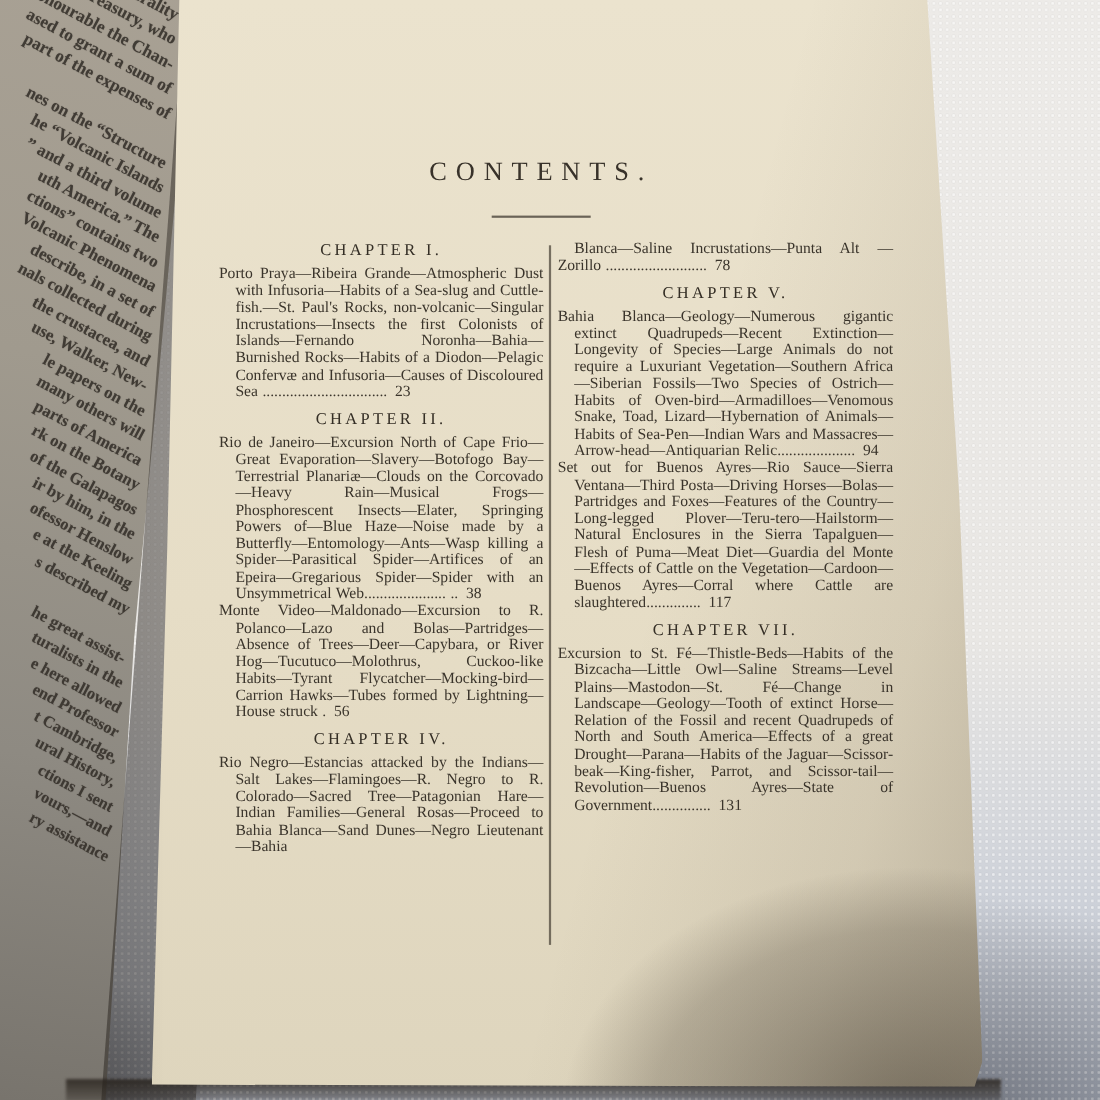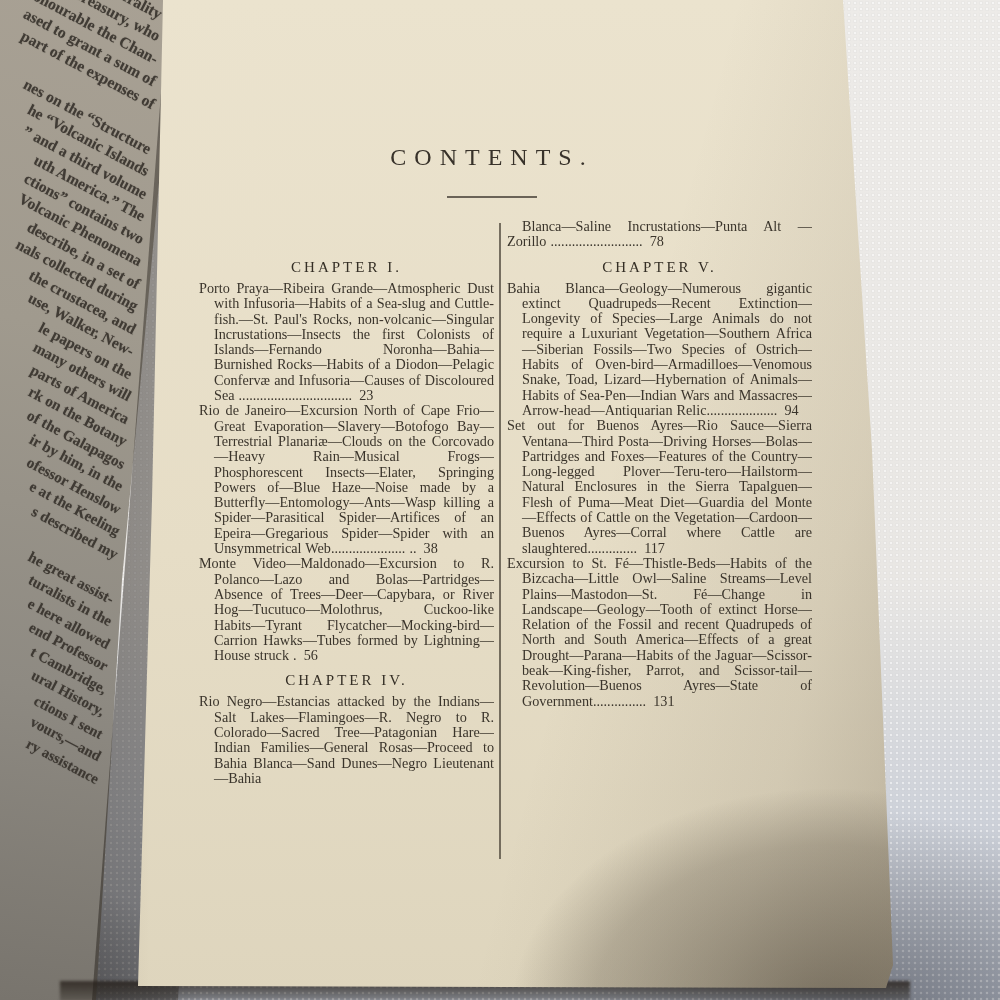--- a/index.html
+++ b/index.html
@@ -65,21 +65,21 @@
   }
   .page-title{
     position:absolute;top:144px;left:192px;width:600px;
     text-align:center;font-size:24px;letter-spacing:8px;color:#38322a;
   }
   .title-rule{
     position:absolute;top:196px;left:447px;width:90px;height:2px;
     background:#4a4439;opacity:0.8;
   }
   .col{position:absolute;top:219px;}
-  .col-left{left:199px;width:295px;margin-top:39px;}
+  .col-left{left:199px;width:295px;}
   .col-right{left:507px;width:305px;}
   .col-divider{
     position:absolute;top:223px;left:499px;width:2px;height:636px;
     background:#4f483c;opacity:0.75;
   }
   .ch-head{
     text-align:center;font-size:15px;letter-spacing:3px;
     margin:9px 0 5px;color:#342e25;white-space:nowrap;
   }
   .col > .ch-head:first-child{margin-top:1px;}
@@ -137,26 +137,28 @@
 
 <div class="gutter"></div>
 <div class="under-shadow"></div>
 
 <div class="page">
   <div class="page-title">CONTENTS.</div>
   <div class="title-rule"></div>
   <div class="col col-left" id="col-left">
       <div class="ch-head">CHAPTER I.</div>
       <p class="ch-body">Porto Praya—Ribeira Grande—Atmospheric Dust with Infusoria—Habits of a Sea-slug and Cuttle-fish.—St. Paul's Rocks, non-volcanic—Singular Incrustations—Insects the first Colonists of Islands—Fernando Noronha—Bahia—Burnished Rocks—Habits of a Diodon—Pelagic Confervæ and Infusoria—Causes of Discoloured Sea ................................ 23</p>
+      <div class="ch-head">CHAPTER II.</div>
       <p class="ch-body">Rio de Janeiro—Excursion North of Cape Frio—Great Evaporation—Slavery—Botofogo Bay—Terrestrial Planariæ—Clouds on the Corcovado—Heavy Rain—Musical Frogs—Phosphorescent Insects—Elater, Springing Powers of—Blue Haze—Noise made by a Butterfly—Entomology—Ants—Wasp killing a Spider—Parasitical Spider—Artifices of an Epeira—Gregarious Spider—Spider with an Unsymmetrical Web..................... .. 38</p>
       <p class="ch-body">Monte Video—Maldonado—Excursion to R. Polanco—Lazo and Bolas—Partridges—Absence of Trees—Deer—Capybara, or River Hog—Tucutuco—Molothrus, Cuckoo-like Habits—Tyrant Flycatcher—Mocking-bird—Carrion Hawks—Tubes formed by Lightning—House struck . 56</p>
       <div class="ch-head">CHAPTER IV.</div>
       <p class="ch-body">Rio Negro—Estancias attacked by the Indians—Salt Lakes—Flamingoes—R. Negro to R. Colorado—Sacred Tree—Patagonian Hare—Indian Families—General Rosas—Proceed to Bahia Blanca—Sand Dunes—Negro Lieutenant—Bahia</p>
     </div>
   <div class="col col-right" id="col-right">
       <p class="ch-body cont">Blanca—Saline Incrustations—Punta Alt —Zorillo .......................... 78</p>
       <div class="ch-head">CHAPTER V.</div>
       <p class="ch-body">Bahia Blanca—Geology—Numerous gigantic extinct Quadrupeds—Recent Extinction—Longevity of Species—Large Animals do not require a Luxuriant Vegetation—Southern Africa—Siberian Fossils—Two Species of Ostrich—Habits of Oven-bird—Armadilloes—Venomous Snake, Toad, Lizard—Hybernation of Animals—Habits of Sea-Pen—Indian Wars and Massacres—Arrow-head—Antiquarian Relic.................... 94</p>
       <p class="ch-body">Set out for Buenos Ayres—Rio Sauce—Sierra Ventana—Third Posta—Driving Horses—Bolas—Partridges and Foxes—Features of the Country—Long-legged Plover—Teru-tero—Hailstorm—Natural Enclosures in the Sierra Tapalguen—Flesh of Puma—Meat Diet—Guardia del Monte—Effects of Cattle on the Vegetation—Cardoon—Buenos Ayres—Corral where Cattle are slaughtered.............. 117</p>
+      <div class="ch-head">CHAPTER VII.</div>
       <p class="ch-body">Excursion to St. Fé—Thistle-Beds—Habits of the Bizcacha—Little Owl—Saline Streams—Level Plains—Mastodon—St. Fé—Change in Landscape—Geology—Tooth of extinct Horse—Relation of the Fossil and recent Quadrupeds of North and South America—Effects of a great Drought—Parana—Habits of the Jaguar—Scissor-beak—King-fisher, Parrot, and Scissor-tail—Revolution—Buenos Ayres—State of Government............... 131</p>
     </div>
   <div class="col-divider"></div>
 </div>
 
 </body></html>

